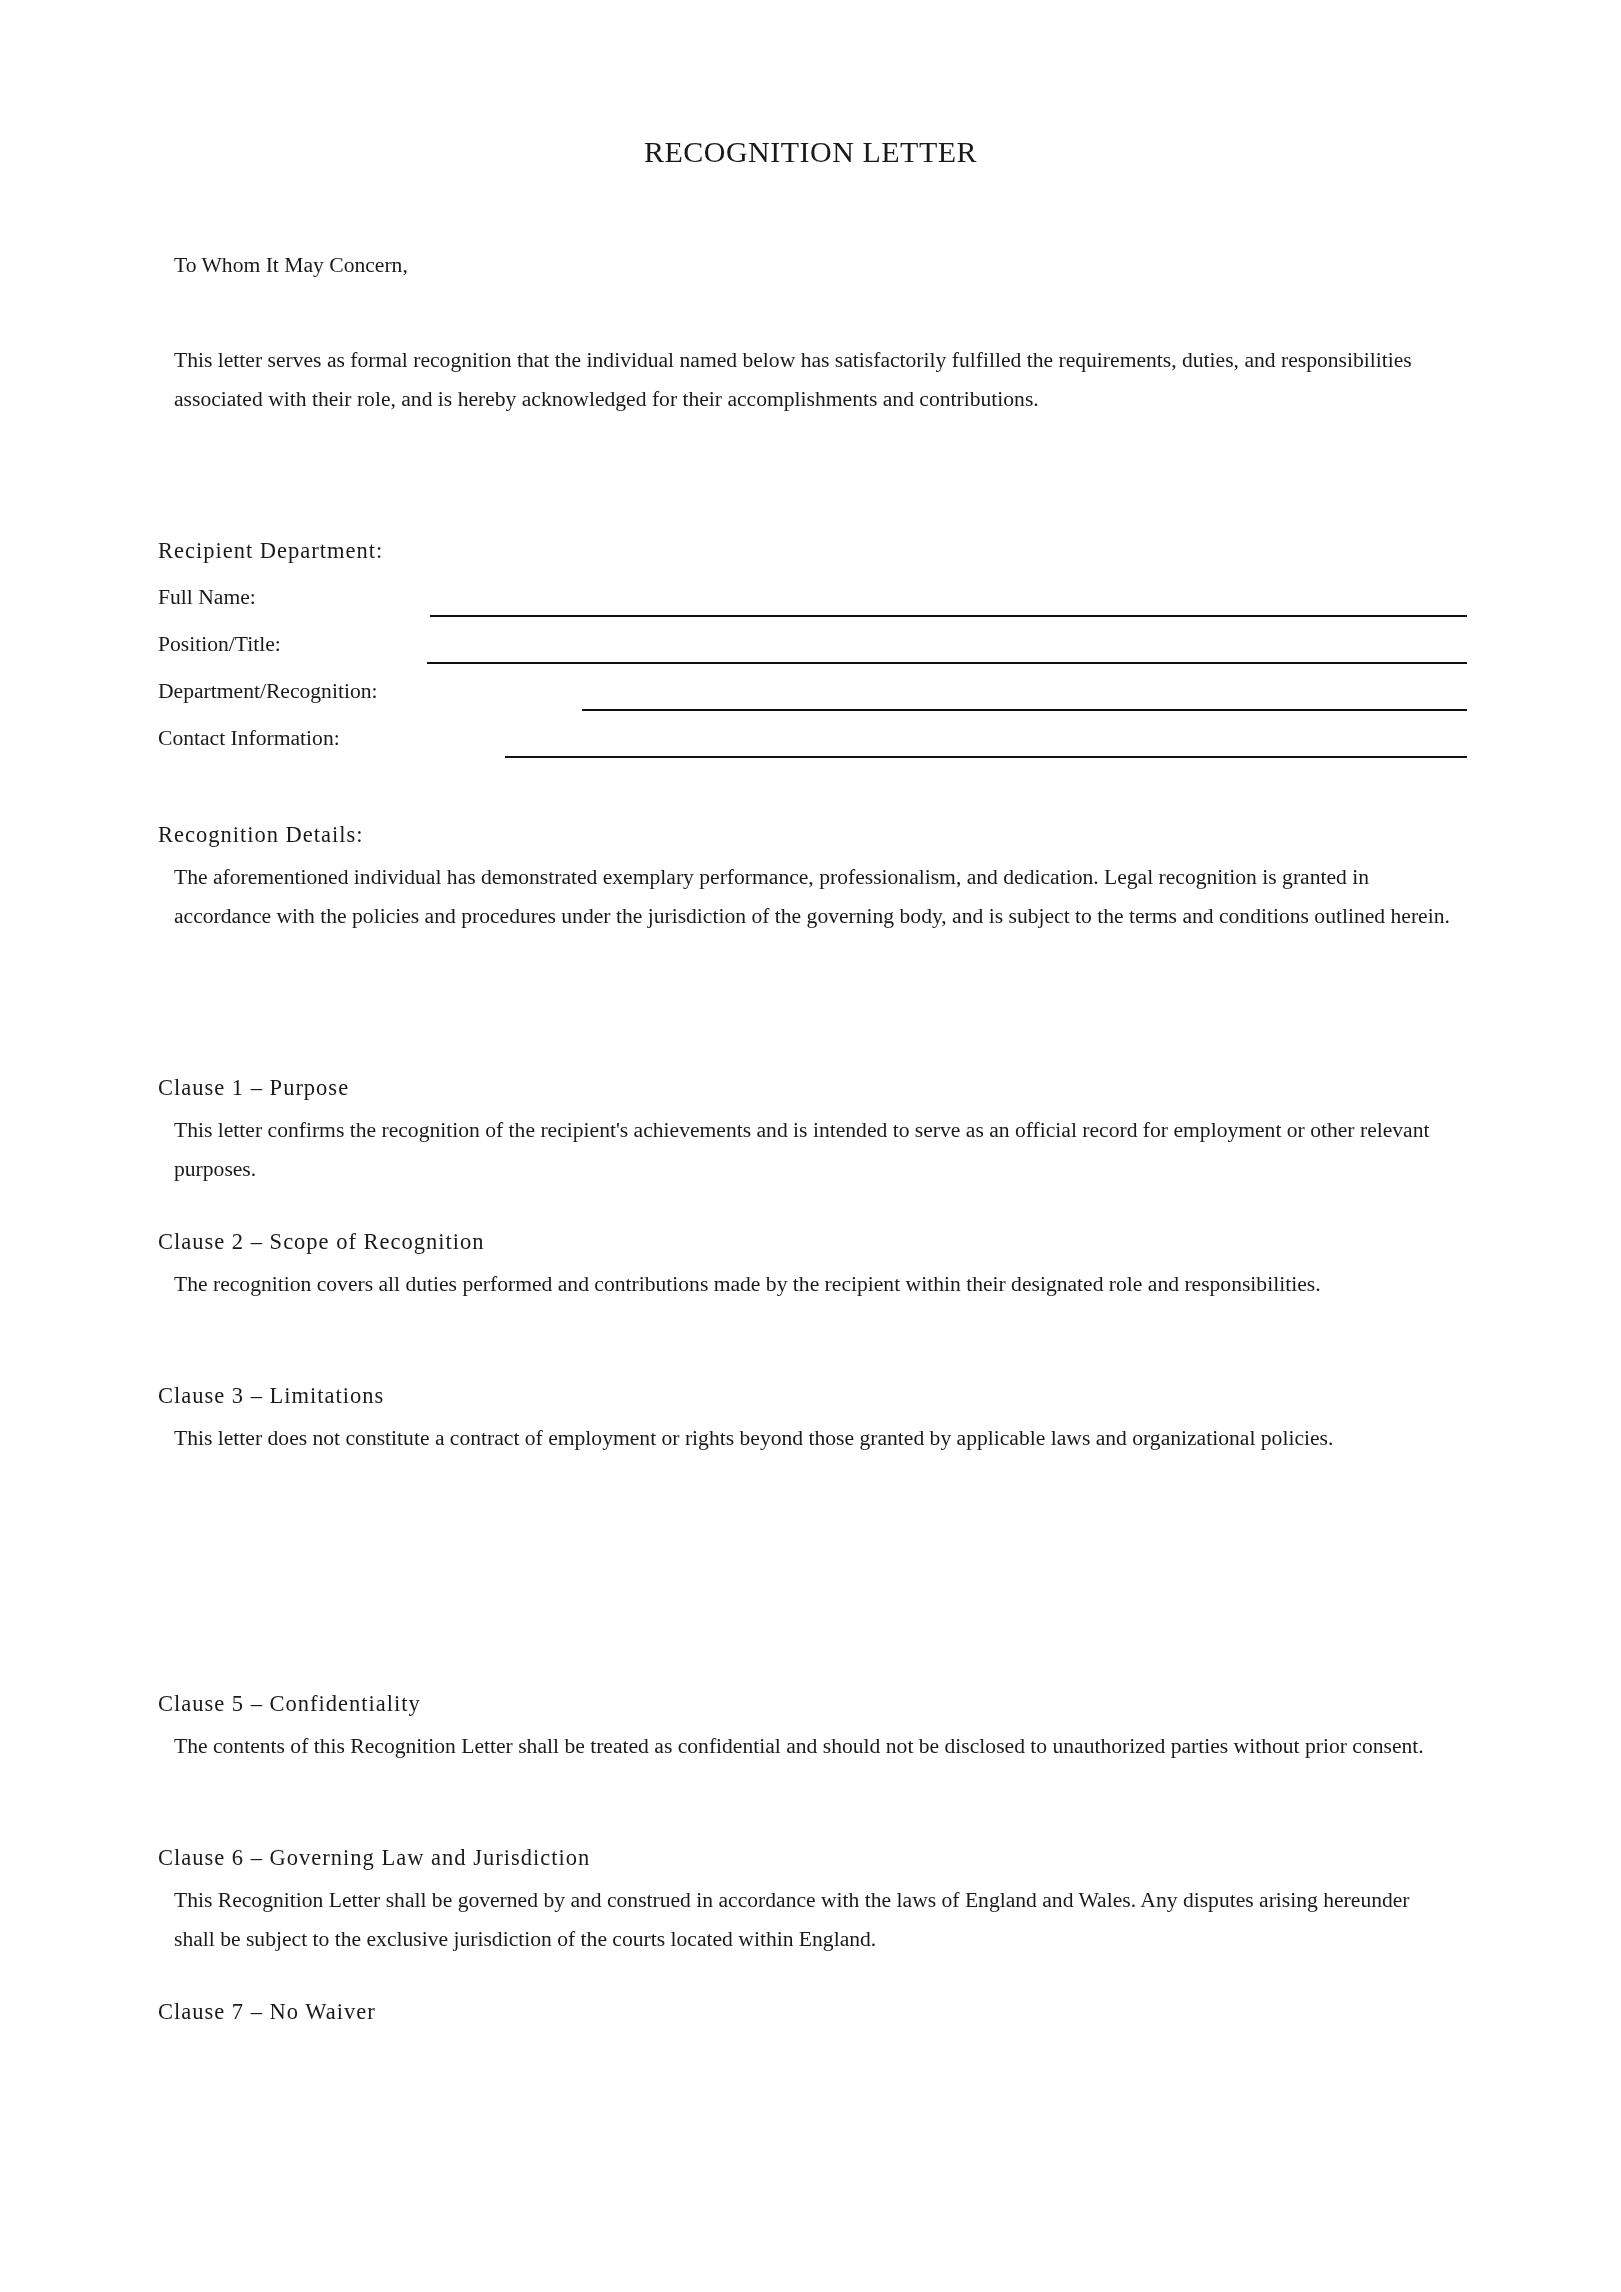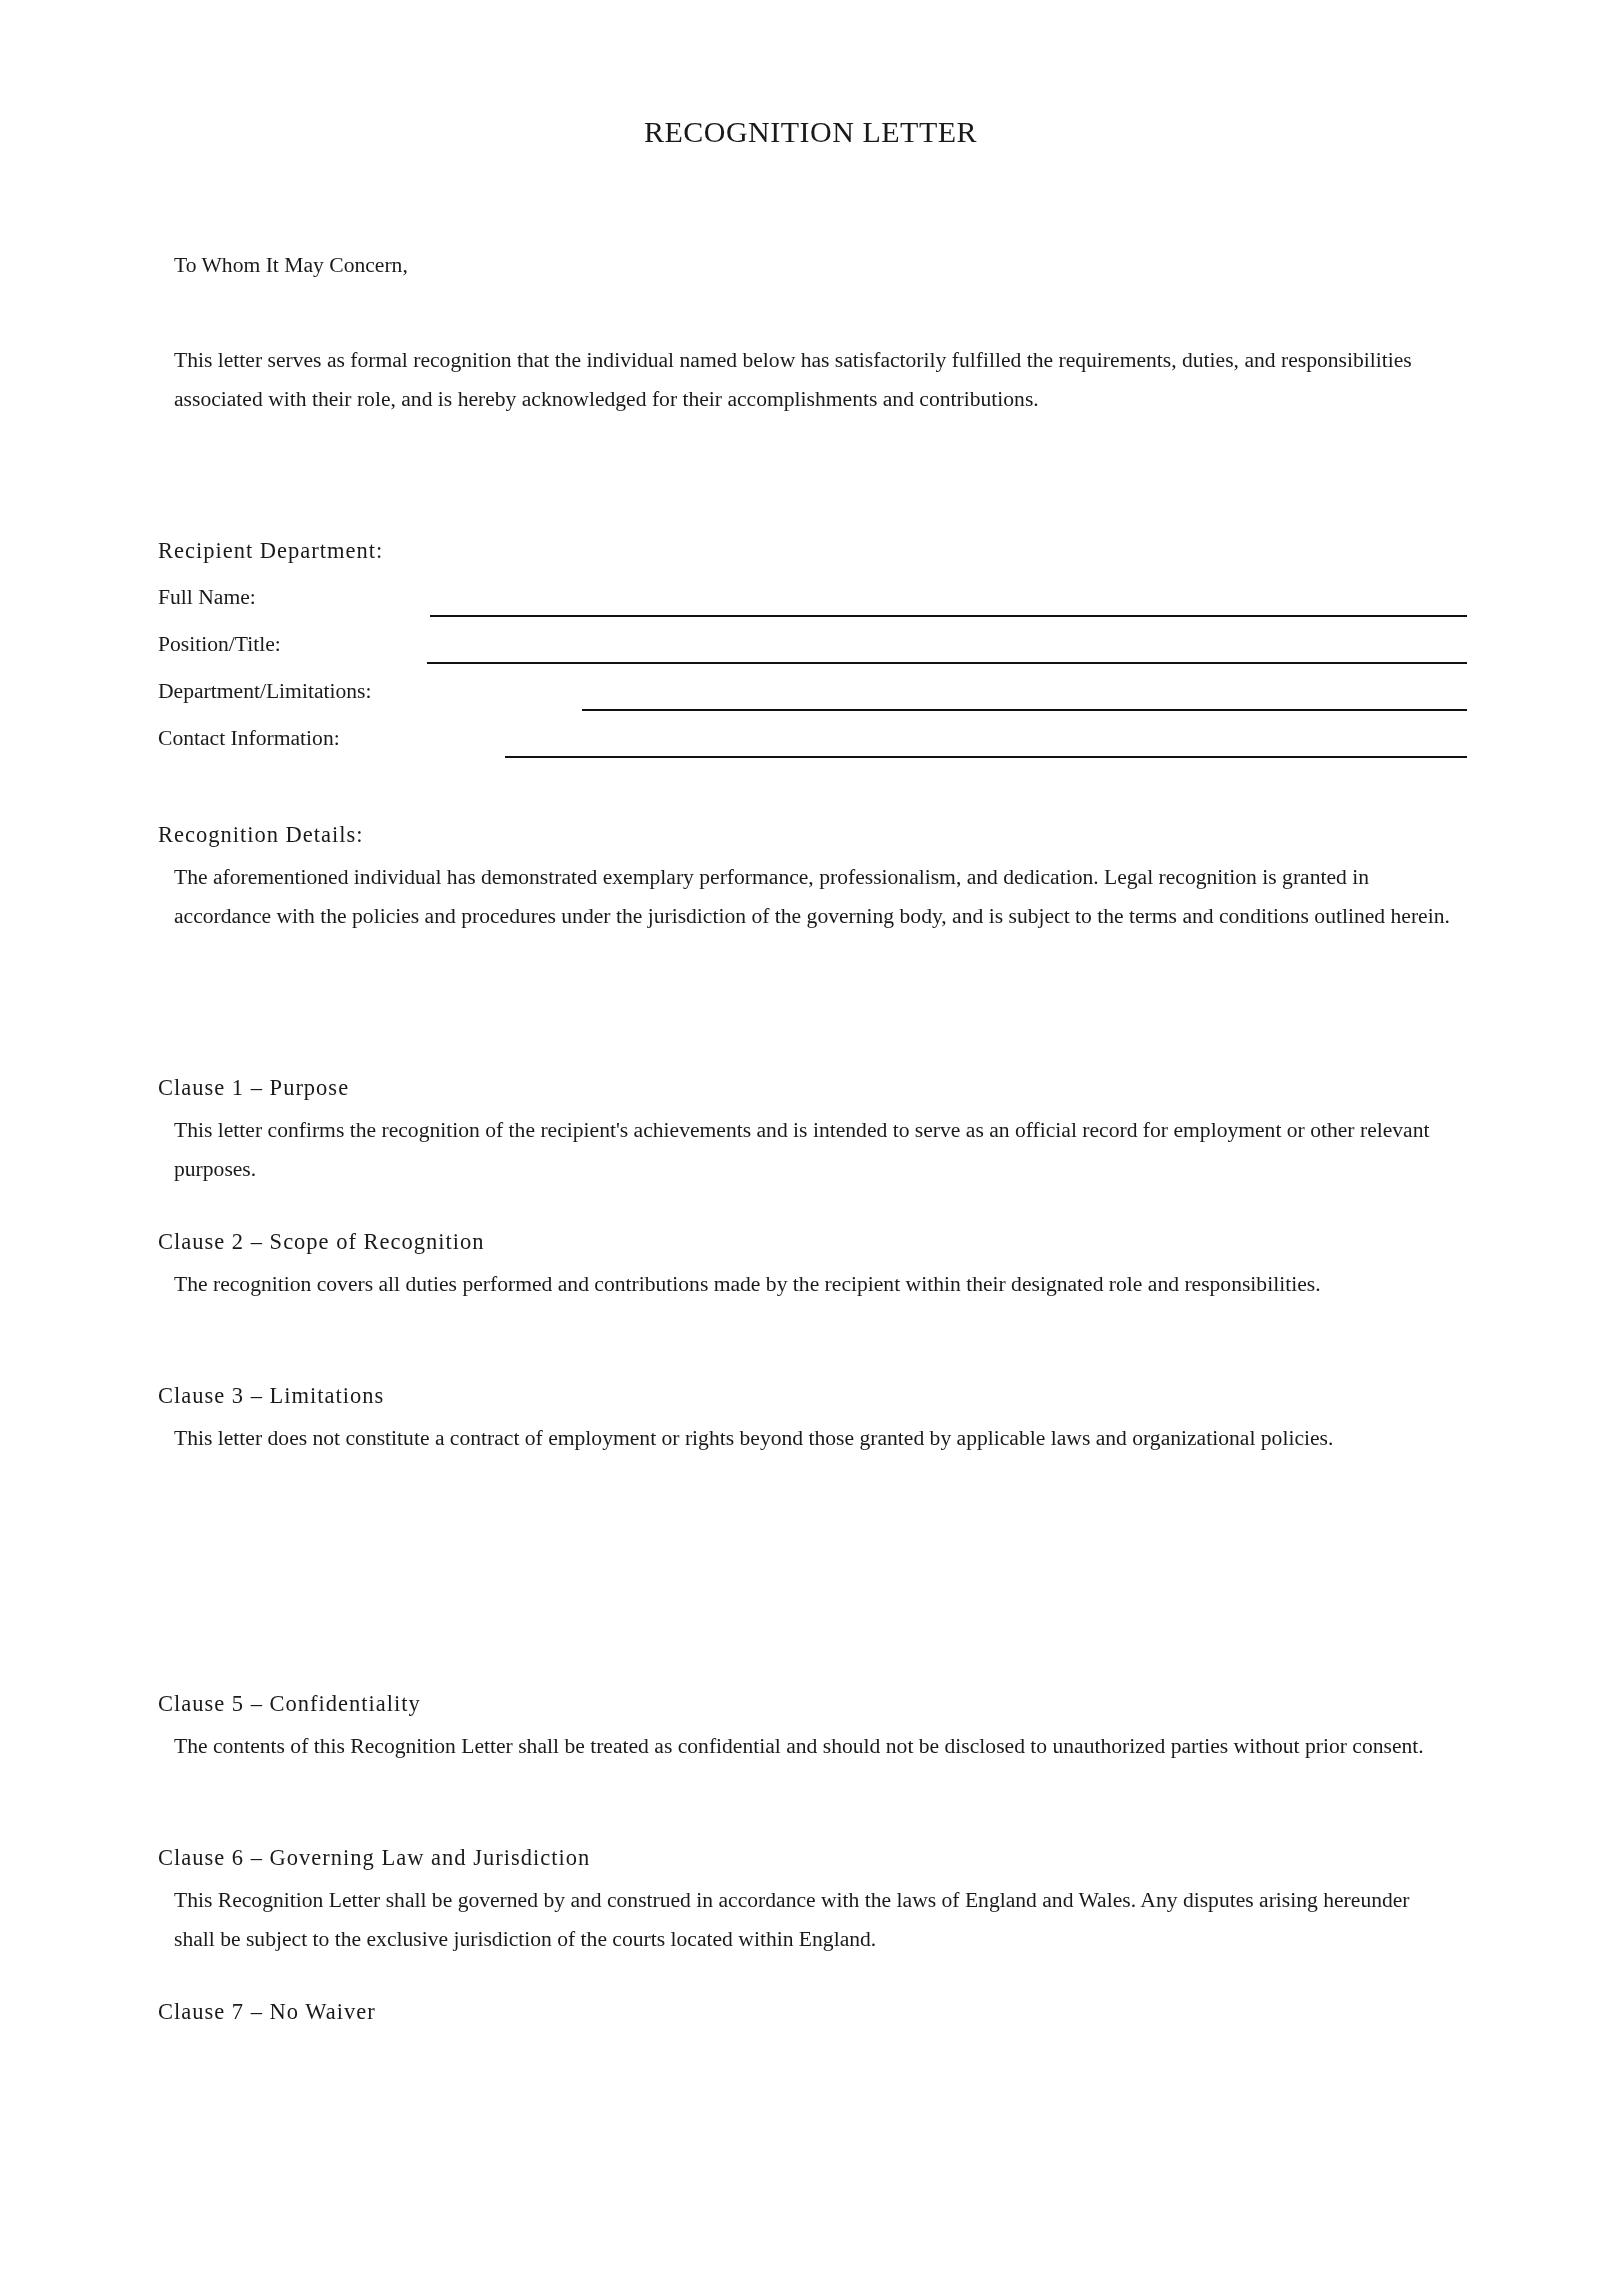--- a/index.html
+++ b/index.html
@@ -34,40 +34,40 @@
   .fill{
     position:absolute;top:37px;right:2.9px;height:0;
     border-top:2.9px solid #111111;
   }
 </style>
 </head>
 <body>
 
 <div class="page">
 
-  <h1 class="abs title" style="top:112px">RECOGNITION LETTER</h1>
+  <h1 class="abs title" style="top:132px">RECOGNITION LETTER</h1>
 
   <p class="abs para" style="top:230px">To Whom It May Concern,</p>
 
   <p class="abs para" style="top:325px">This letter serves as formal recognition that the individual named below has satisfactorily fulfilled the requirements, duties, and responsibilities associated with their role, and is hereby acknowledged for their accomplishments and contributions.</p>
 
   <h2 class="abs sec-h" style="top:531px">Recipient Department:</h2>
 
   <div class="field-row" style="top:625px">
     <span class="f-label">Position/Title:</span>
     <span class="fill" style="left:269px"></span>
   </div>
 
   <div class="field-row" style="top:578px">
     <span class="f-label">Full Name:</span>
     <span class="fill" style="left:272px"></span>
   </div>
 
   <div class="field-row" style="top:672px">
-    <span class="f-label">Department/Limitations:</span>
+    <span class="f-label">Department/Recognition:</span>
     <span class="fill" style="left:424px"></span>
   </div>
 
   <div class="field-row" style="top:719px">
     <span class="f-label">Contact Information:</span>
     <span class="fill" style="left:347px"></span>
   </div>
 
   <section class="abs sec" style="top:815px">
     <h2 class="sec-h">Recognition Details:</h2>

